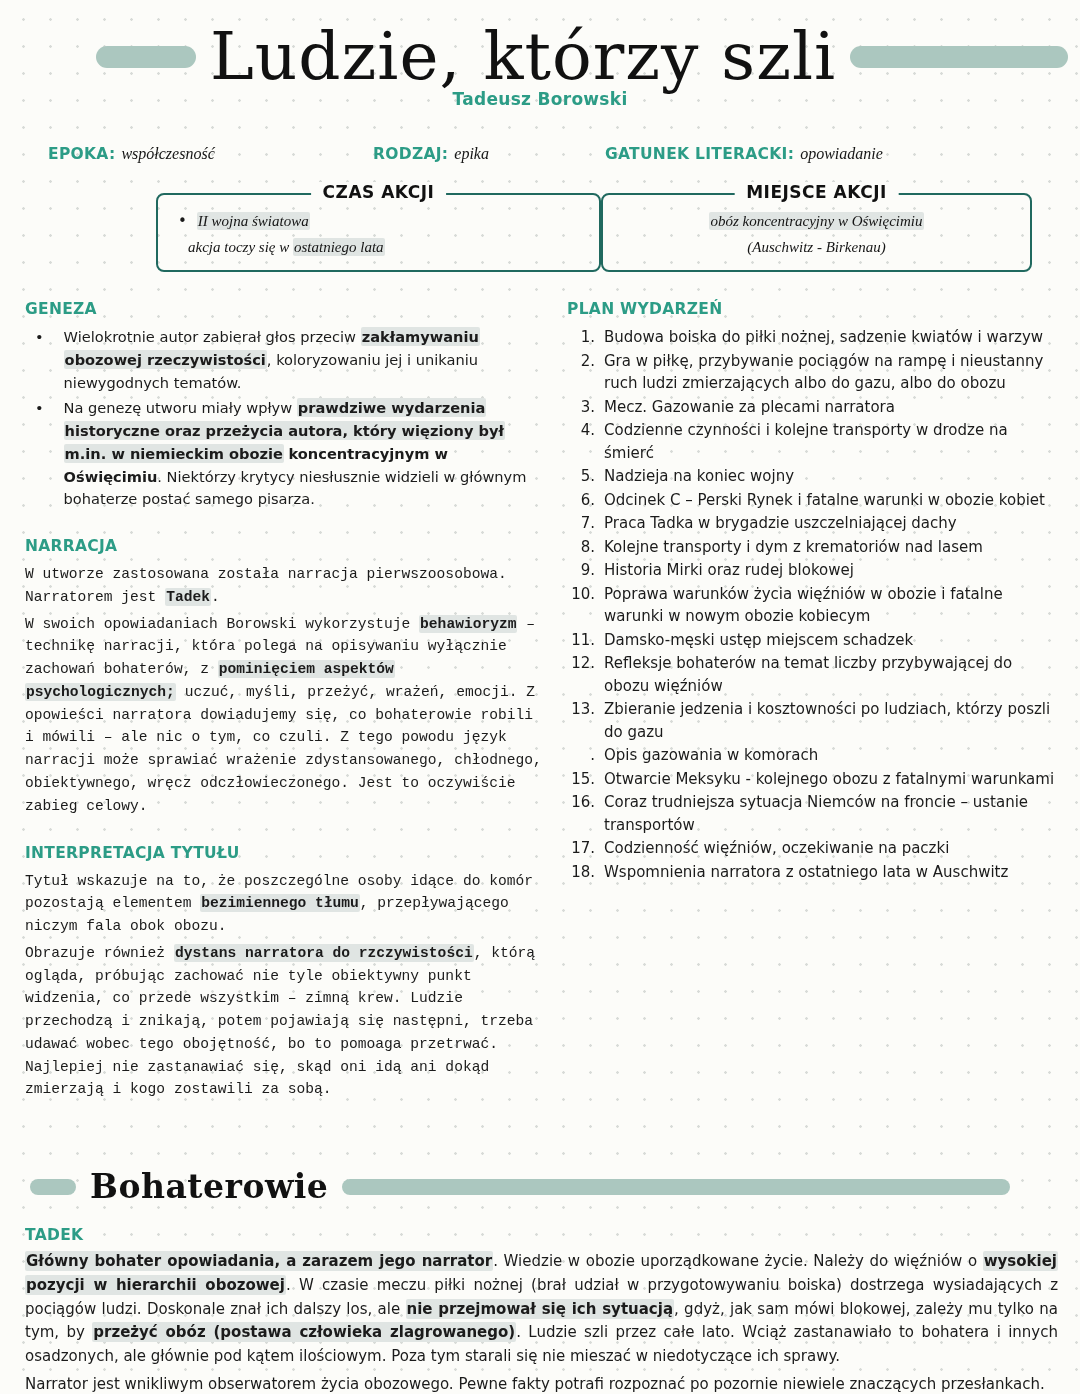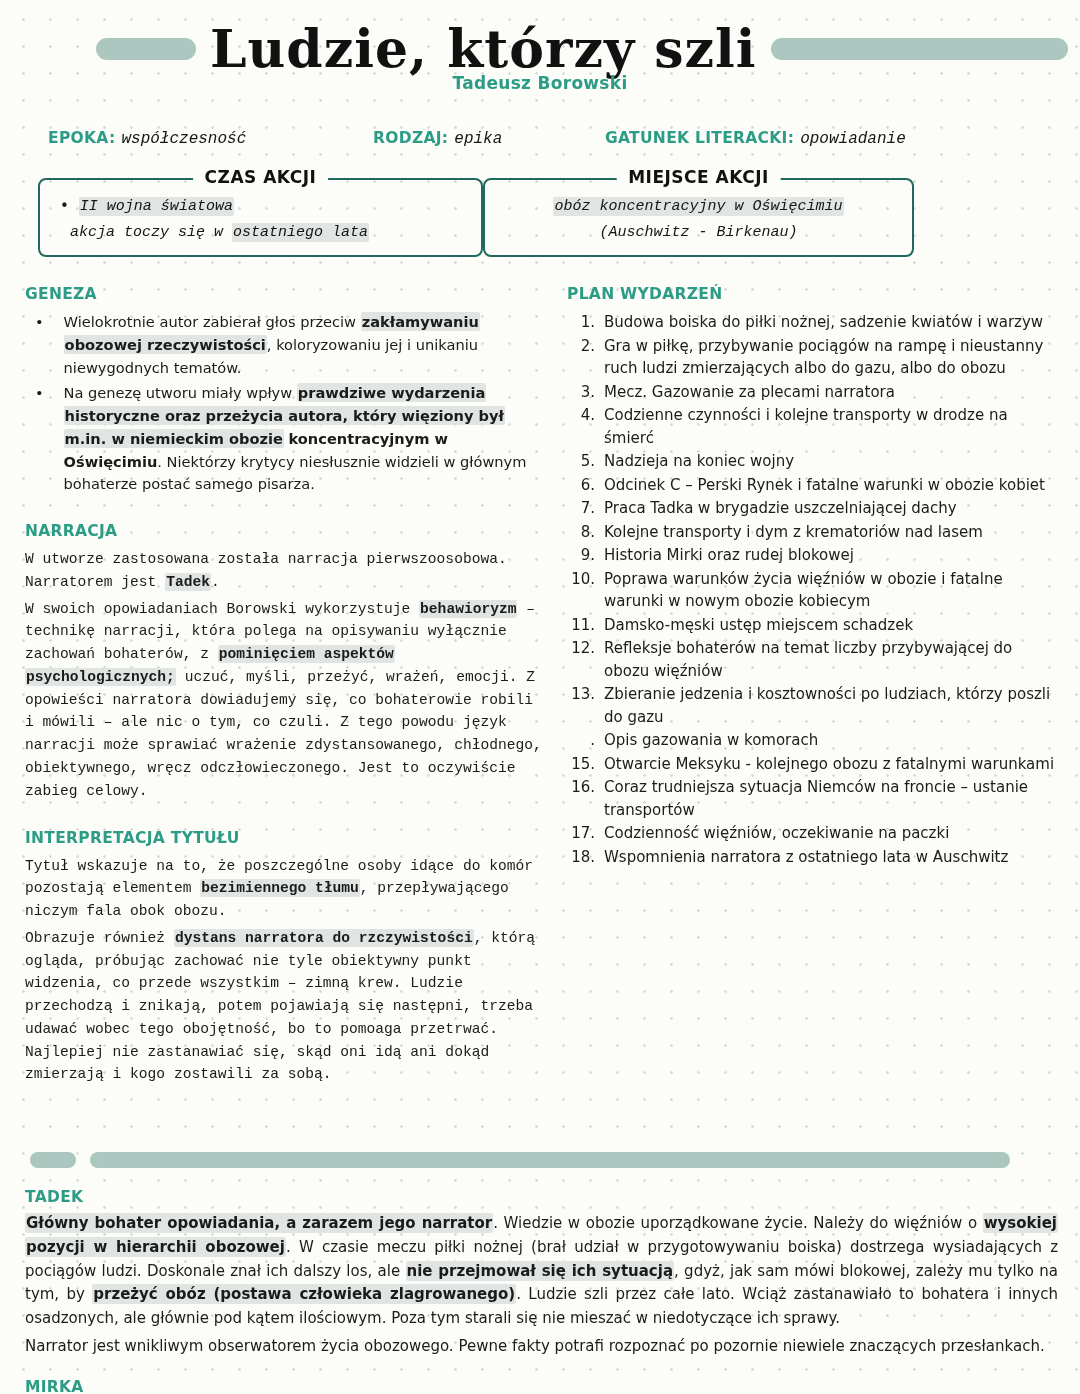--- a/index.html
+++ b/index.html
@@ -33,22 +33,22 @@
   .title-row{
     display:flex; align-items:center; justify-content:center;
   }
   .bar{
     height: 22px; background: var(--sage); border-radius: 12px;
   }
   .bar-l{ width: 100px; margin-left: 96px; margin-right: 14px; }
   .bar-r{ flex: 1; margin-left: 14px; margin-right: 12px; }
   h1.title{
     font-family: "DejaVu Serif", "Liberation Serif", serif;
-    font-weight: 700;
-    font-size: 52px;
+    font-weight: 400;
+    font-size: 66px;
     letter-spacing: 1px;
     color: #111;
     white-space: nowrap;
   }
   .author{
     text-align: center;
     color: var(--teal);
     font-size: 17px;
     font-weight: 700;
     margin-top: -6px;
@@ -66,30 +66,30 @@
   .m1{ width: 325px; }
   .m2{ width: 232px; }
   .m3{ flex: 1; }
   .meta-label{
     color: var(--teal);
     font-weight: 700;
     font-size: 15.5px;
     letter-spacing: .3px;
   }
   .hand{
-    font-family: Liberation Mono, monospace;
+    font-family: Liberation Serif, serif;
     font-style: italic;
     font-size: 16px;
     color: #151515;
   }
 
   
   .boxes-row{
     display: flex;
-    justify-content: flex-start;
+    justify-content: flex-end;
     margin-top: 30px;
     padding: 0 48px 0 38px;
   }
   .box{
     position: relative;
     border: 2px solid var(--teal_dark);
     border-radius: 8px;
     min-height: 78px;
     padding: 14px 20px 10px 20px;
   }
@@ -393,20 +393,21 @@
               <span class="num">18.</span>
               <span class="ptext">Wspomnienia narratora z ostatniego lata w Auschwitz</span>
             </li>
           </ol>
       </section>
     </div>
   </div>
 
   <div class="chars-header">
     <div class="bar bar-s"></div>
+    <h2 class="chars-title">Bohaterowie</h2>
     <div class="bar bar-long"></div>
   </div>
 
   <section class="char">
     <h3 class="sec-title">TADEK</h3>
     <div>
 
         <p><span class="b hl">Główny bohater opowiadania, a zarazem jego narrator</span><span>. Wiedzie w obozie uporządkowane życie. Należy do więźniów o </span><span class="b hl">wysokiej pozycji w hierarchii obozowej</span><span>. W czasie meczu piłki nożnej (brał udział w przygotowywaniu boiska) dostrzega wysiadających z pociągów ludzi. Doskonale znał ich dalszy los, ale </span><span class="b hl">nie przejmował się ich sytuacją</span><span>, gdyż, jak sam mówi blokowej, zależy mu tylko na tym, by </span><span class="b hl">przeżyć obóz (postawa człowieka zlagrowanego)</span><span>. Ludzie szli przez całe lato. Wciąż zastanawiało to bohatera i innych osadzonych, ale głównie pod kątem ilościowym. Poza tym starali się nie mieszać w niedotyczące ich sprawy.</span></p>
 
         <p><span>Narrator jest wnikliwym obserwatorem życia obozowego. Pewne fakty potrafi rozpoznać po pozornie niewiele znaczących przesłankach.</span></p>

